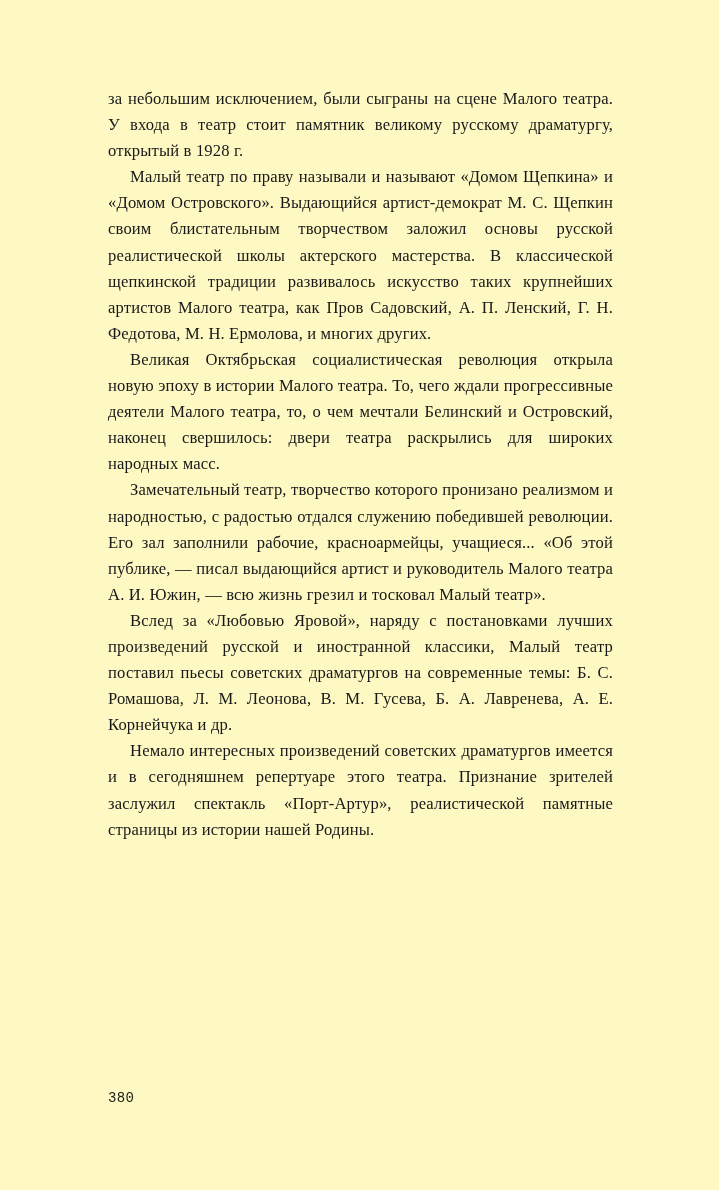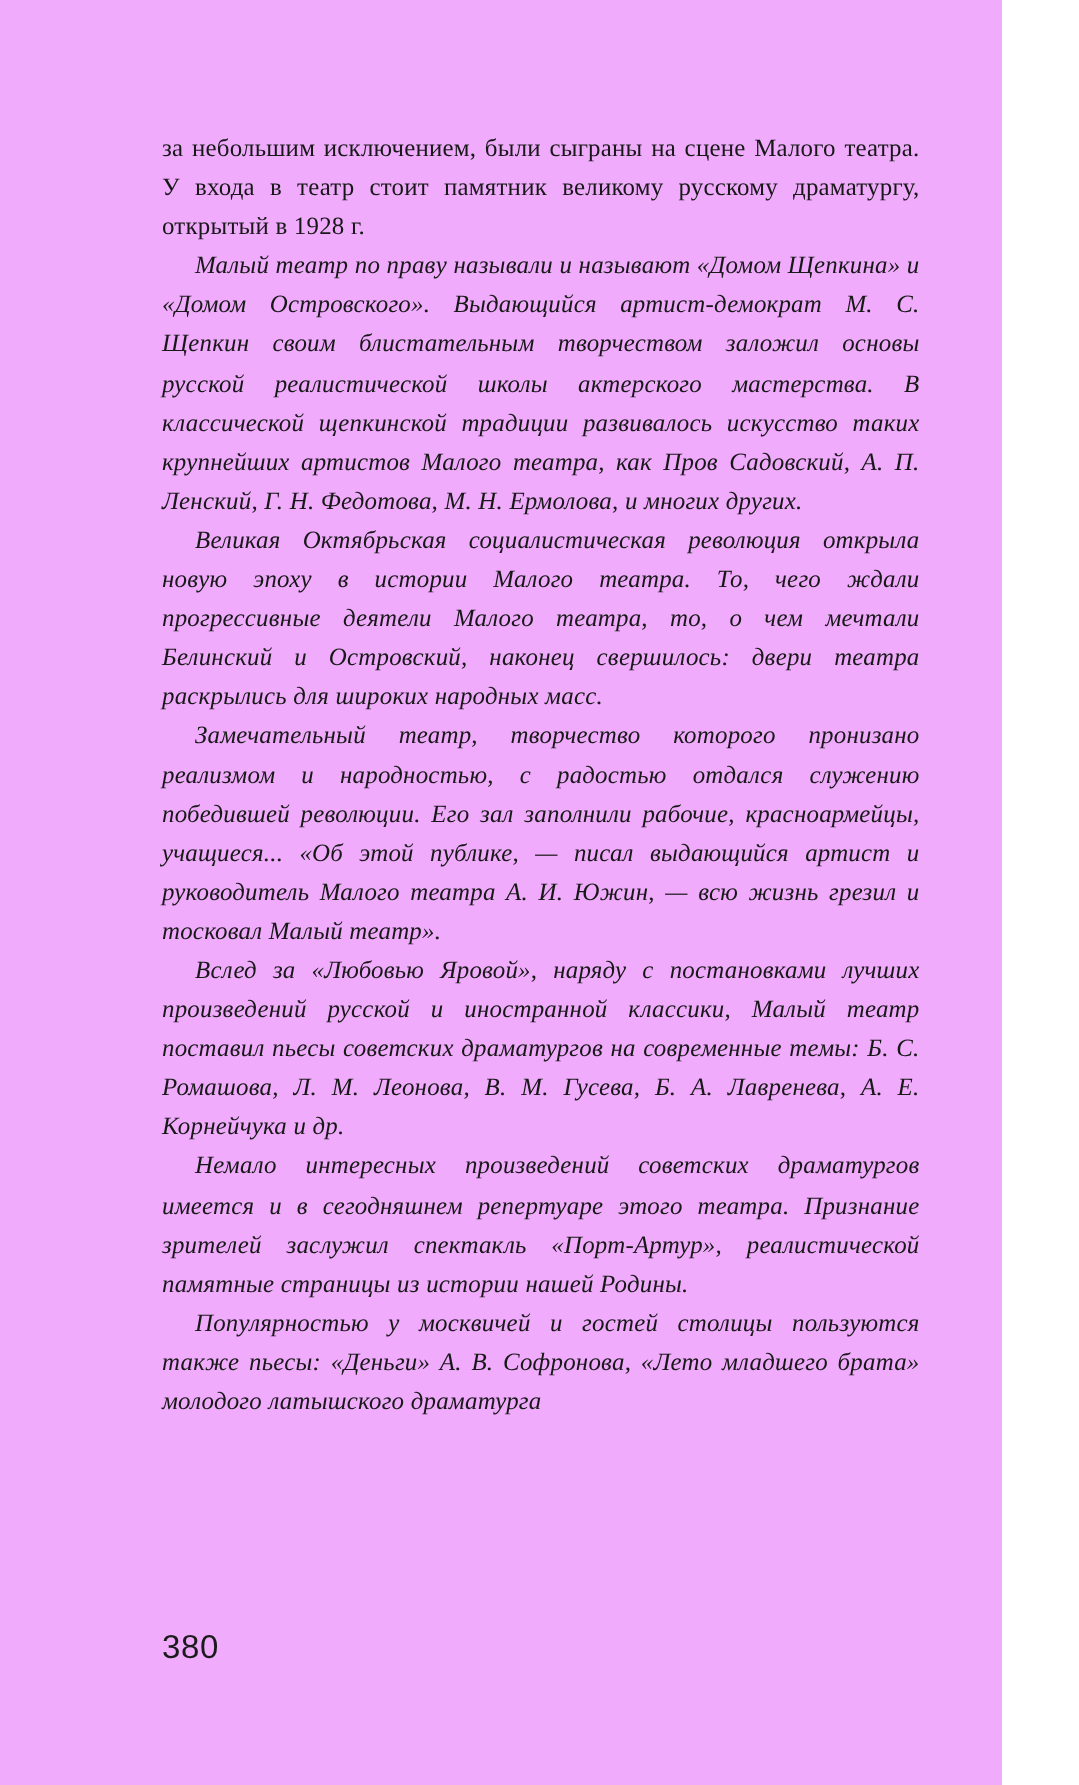--- a/index.html
+++ b/index.html
@@ -8,23 +8,23 @@
     background: #ffffff;
   }
   body {
     width: 719px;
     height: 1190px;
     overflow: hidden;
     font-family: "Liberation Serif", serif;
   }
   .page {
     position: relative;
-    width: 668px;
+    width: 719px;
     height: 1190px;
-    background: #f0abfc;
+    background: #fef9c3;
   }
   .page-inner {
     position: absolute;
     left: 108px;
     top: 86px;
     width: 505px;
   }
   .para {
     margin: 0 0 0 0;
     font-size: 16.6px;
@@ -34,48 +34,46 @@
     text-indent: 22px;
     letter-spacing: 0.15px;
     font-family: "Liberation Serif", serif;
     -webkit-font-smoothing: antialiased;
   }
   .para.first {
     text-indent: 0;
   }
   .para + .para {
     margin-top: 0px;
-    font-style: italic;
   }
   
   .page-inner {
     filter: contrast(1.03);
   }
   .folio {
     position: absolute;
     left: 108px;
     top: 1088px;
-    font-size: 22px;
+    font-size: 14px;
     line-height: 20px;
     color: #1b1b1b;
     letter-spacing: 0.4px;
-    font-family: Liberation Sans, sans-serif;
+    font-family: Liberation Mono, monospace;
   }
   
   .para {
     text-align-last: left;
   }
 </style>
 </head>
 <body>
 
 <div class="page">
   <div class="page-inner">
     <p class="para first">за небольшим исключением, были сыграны на сцене Малого театра. У входа в театр стоит памятник великому русскому драматургу, открытый в 1928 г.</p>
     <p class="para">Малый театр по праву называли и называют «Домом Щепкина» и «Домом Островского». Выдающийся артист-демократ М. С. Щепкин своим блистательным творчеством заложил основы русской реалистической школы актерского мастерства. В классической щепкинской традиции развивалось искусство таких крупнейших артистов Малого театра, как Пров Садовский, А. П. Ленский, Г. Н. Федотова, М. Н. Ермолова, и многих других.</p>
     <p class="para">Великая Октябрьская социалистическая революция открыла новую эпоху в истории Малого театра. То, чего ждали прогрессивные деятели Малого театра, то, о чем мечтали Белинский и Островский, наконец свершилось: двери театра раскрылись для широких народных масс.</p>
     <p class="para">Замечательный театр, творчество которого пронизано реализмом и народностью, с радостью отдался служению победившей революции. Его зал заполнили рабочие, красноармейцы, учащиеся... «Об этой публике, — писал выдающийся артист и руководитель Малого театра А. И. Южин, — всю жизнь грезил и тосковал Малый театр».</p>
     <p class="para">Вслед за «Любовью Яровой», наряду с постановками лучших произведений русской и иностранной классики, Малый театр поставил пьесы советских драматургов на современные темы: Б. С. Ромашова, Л. М. Леонова, В. М. Гусева, Б. А. Лавренева, А. Е. Корнейчука и др.</p>
     <p class="para">Немало интересных произведений советских драматургов имеется и в сегодняшнем репертуаре этого театра. Признание зрителей заслужил спектакль «Порт-Артур», реалистической памятные страницы из истории нашей Родины.</p>
-    <p class="para">Популярностью у москвичей и гостей столицы пользуются также пьесы: «Деньги» А. В. Софронова, «Лето младшего брата» молодого латышского драматурга</p>
   </div>
   <div class="folio">380</div>
 </div>
 
 </body></html>

